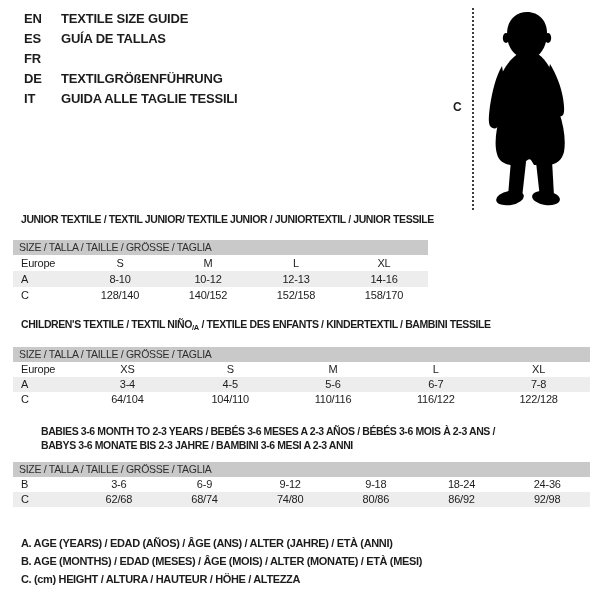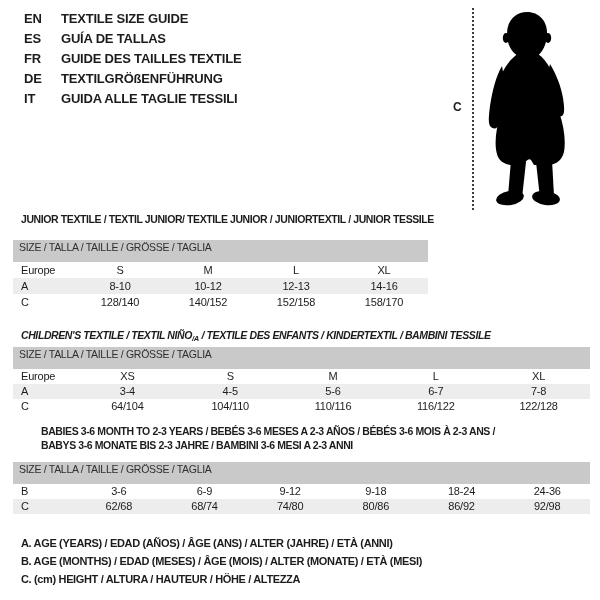--- a/index.html
+++ b/index.html
@@ -19,21 +19,21 @@
   .dotted-line{position:absolute;left:472px;top:8px;height:202px;width:0;border-left:2px dotted #3c3c3c;}
   .fig-label{position:absolute;left:453px;top:100px;font-weight:bold;font-size:12px;}
   .baby-svg{position:absolute;left:486px;top:2px;}
 
   
   .sec-title{position:absolute;left:21px;font-weight:bold;font-size:10.5px;letter-spacing:-0.4px;white-space:nowrap;line-height:14px;}
   .sub{font-size:7.5px;vertical-align:-2px;letter-spacing:-0.2px;}
 
   
   .tbl{position:absolute;left:13px;}
-  .tbl-hdr{background:#c9c9c9;height:22px;line-height:15px;font-size:10.5px;letter-spacing:-0.3px;padding-left:6px;color:#2e2e2e;white-space:nowrap;}
+  .tbl-hdr{background:#c9c9c9;height:15px;line-height:15px;font-size:10.5px;letter-spacing:-0.3px;padding-left:6px;color:#2e2e2e;white-space:nowrap;}
   .tbl-row{display:flex;height:16px;line-height:16px;font-size:11px;letter-spacing:-0.2px;}
   .tight .tbl-row{height:15px;line-height:15px;}
   .tbl-row.shaded{background:#ededed;}
   .tbl-row .lbl{width:55px;padding-left:8px;text-align:left;}
   .tbl-row .cell{flex:1;text-align:center;}
 
   .tbl-junior{top:240px;width:415px;}
   .tbl-children{top:347px;width:577px;}
   .tbl-babies{top:462px;width:577px;}
 
@@ -50,21 +50,20 @@
     <div class="lang-row">
       <span class="lang-code">EN</span>
       <span>TEXTILE SIZE GUIDE</span>
     </div>
     <div class="lang-row">
       <span class="lang-code">ES</span>
       <span>GUÍA DE TALLAS</span>
     </div>
     <div class="lang-row">
       <span class="lang-code">FR</span>
-      <span>GUIDE DES TAILLES TEXTILE</span>
     </div>
     <div class="lang-row">
       <span class="lang-code">DE</span>
       <span>TEXTILGRÖßENFÜHRUNG</span>
     </div>
     <div class="lang-row">
       <span class="lang-code">IT</span>
       <span>GUIDA ALLE TAGLIE TESSILI</span>
     </div>
   </div>
@@ -106,21 +105,21 @@
       </div>
       <div class="tbl-row">
         <div class="lbl">C</div>
         <div class="cell">128/140</div>
         <div class="cell">140/152</div>
         <div class="cell">152/158</div>
         <div class="cell">158/170</div>
       </div>
     </div>
 
-  <div class="sec-title" style="top:328px;font-style:italic;"><span>CHILDREN'S TEXTILE / TEXTIL NIÑO</span><span class="sub">/A</span><span> / TEXTILE DES ENFANTS / KINDERTEXTIL / BAMBINI TESSILE</span></div>
+  <div class="sec-title" style="top:317px;"><span>CHILDREN'S TEXTILE / TEXTIL NIÑO</span><span class="sub">/A</span><span> / TEXTILE DES ENFANTS / KINDERTEXTIL / BAMBINI TESSILE</span></div>
   <div class="tbl tbl-children tight">
       <div class="tbl-hdr">SIZE / TALLA / TAILLE / GRÖSSE / TAGLIA</div>
       <div class="tbl-row">
         <div class="lbl">Europe</div>
         <div class="cell">XS</div>
         <div class="cell">S</div>
         <div class="cell">M</div>
         <div class="cell">L</div>
         <div class="cell">XL</div>
       </div>

